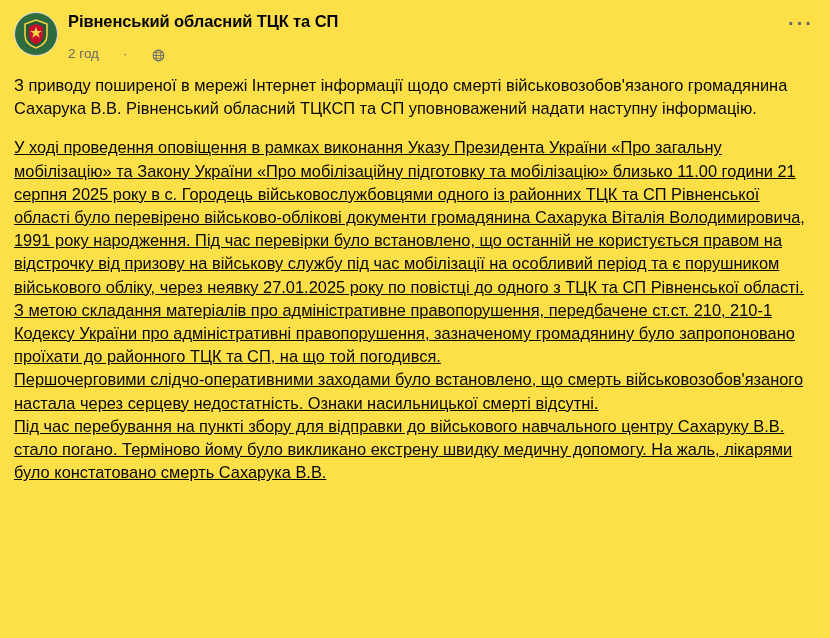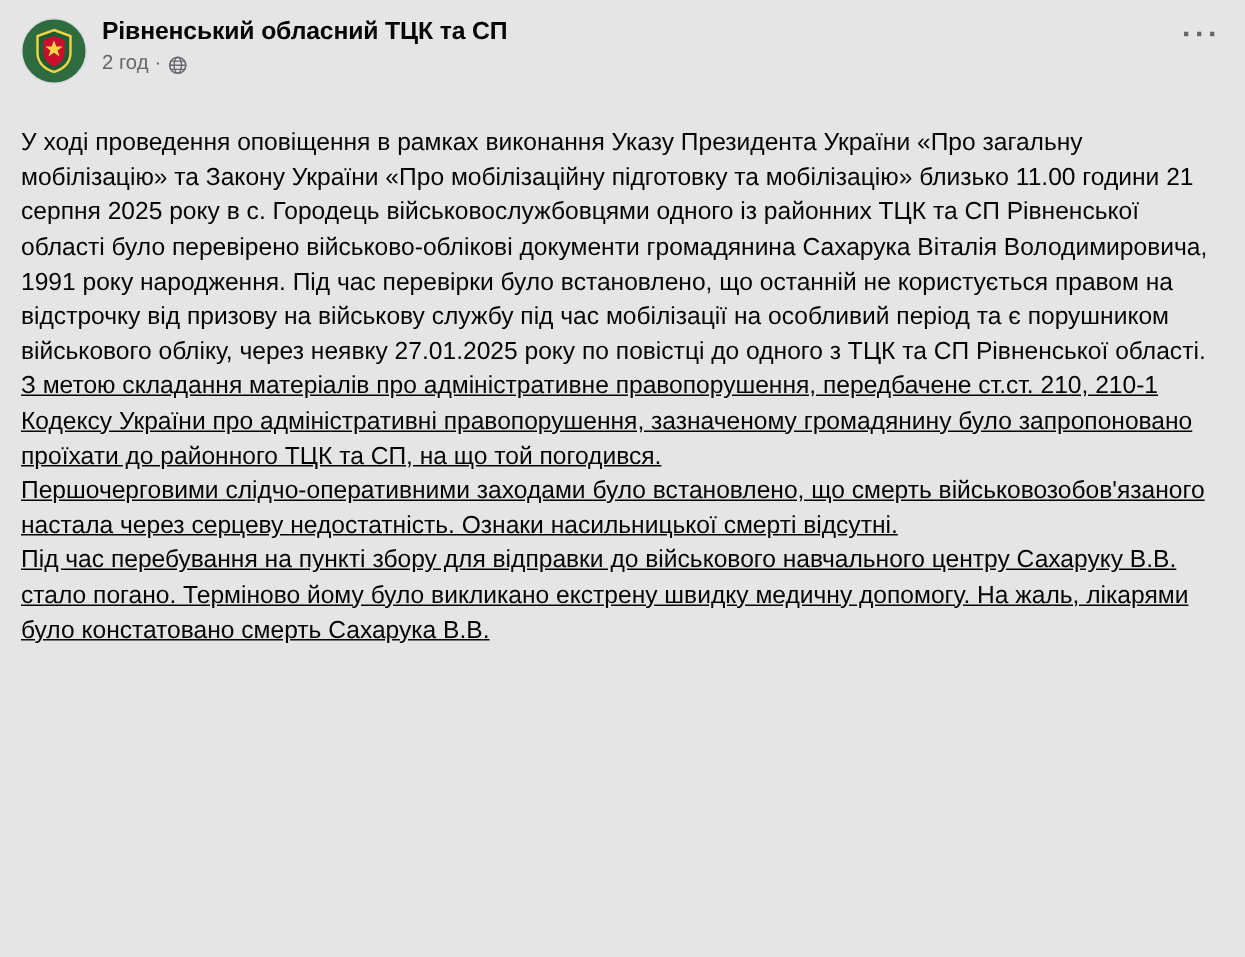--- a/index.html
+++ b/index.html
@@ -11,21 +11,21 @@
     height: 638px;
     background: #ffffff;
     font-family: "Liberation Sans", sans-serif;
     color: #050505;
     overflow: hidden;
   }
   .post {
     width: 830px;
     height: 638px;
     box-sizing: border-box;
-    background: #e5e5e5;
+    background: #fde047;
     position: relative;
   }
   .post-header {
     display: flex;
     align-items: flex-start;
     padding: 10px 14px 4px 14px;
     position: relative;
   }
   .avatar {
     width: 42px;
@@ -56,24 +56,25 @@
   .page-name {
     font-size: 16.5px;
     font-weight: bold;
     color: #050505;
     line-height: 20px;
     letter-spacing: -0.1px;
   }
   .meta-row {
     display: flex;
     align-items: center;
-    margin-top: 3px;
+    margin-top: 15px;
     color: #65676b;
     font-size: 13.5px;
     line-height: 16px;
+    gap: 20px;
   }
   .meta-sep {
     margin: 0 4px;
   }
   .globe-icon {
     display: inline-block;
     width: 13px;
     height: 13px;
     margin-left: 1px;
     position: relative;
@@ -136,19 +137,20 @@
             <line x1="2.4" y1="4.6" x2="13.6" y2="4.6" stroke="#65676b" stroke-width="0.9"></line>
             <line x1="2.4" y1="11.4" x2="13.6" y2="11.4" stroke="#65676b" stroke-width="0.9"></line>
           </svg>
         </span>
       </div>
     </div>
     <div class="more-btn">···</div>
   </div>
 
   <div class="post-body">
+    <p>З приводу поширеної в мережі Інтернет інформації щодо смерті військовозобов'язаного громадянина  Сахарука В.В. Рівненський обласний ТЦКСП та СП уповноважений надати наступну інформацію.</p>
     <p class="para-gap">У  ході проведення оповіщення в рамках виконання Указу Президента України «Про загальну мобілізацію» та Закону України «Про мобілізаційну підготовку та мобілізацію» близько 11.00 години 21 серпня 2025 року в с. Городець військовослужбовцями одного із районних ТЦК та СП Рівненської області було перевірено військово-облікові документи громадянина Сахарука Віталія Володимировича, 1991 року народження. Під час перевірки було встановлено, що останній не користується правом на відстрочку від призову на військову службу під час мобілізації на особливий період та є порушником військового обліку, через неявку 27.01.2025 року по повістці до одного з ТЦК та СП Рівненської області.</p>
     <p>З метою складання матеріалів про адміністративне правопорушення, передбачене ст.ст. 210, 210-1 Кодексу України про адміністративні правопорушення, зазначеному громадянину було запропоновано проїхати до районного ТЦК та СП, на що той погодився.</p>
     <p>Першочерговими слідчо-оперативними заходами було встановлено, що смерть військовозобов'язаного настала через серцеву недостатність. Ознаки насильницької смерті відсутні.</p>
     <p>Під час перебування на пункті збору для відправки до військового навчального центру Сахаруку В.В. стало погано. Терміново йому було викликано екстрену швидку медичну допомогу. На жаль, лікарями було констатовано смерть Сахарука В.В.</p>
   </div>
 
 </div>
 
 </body></html>

